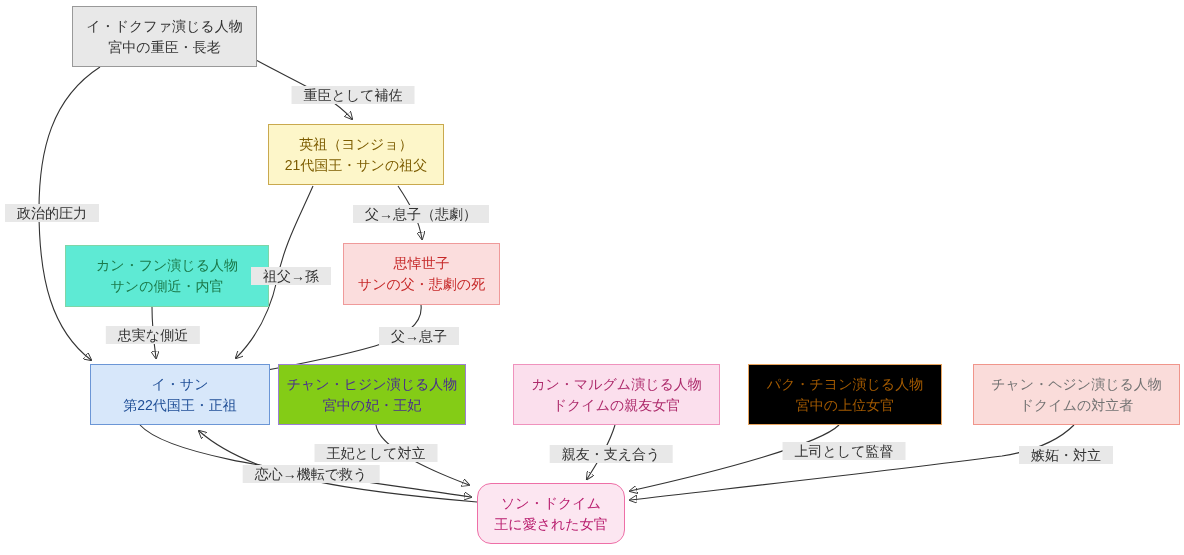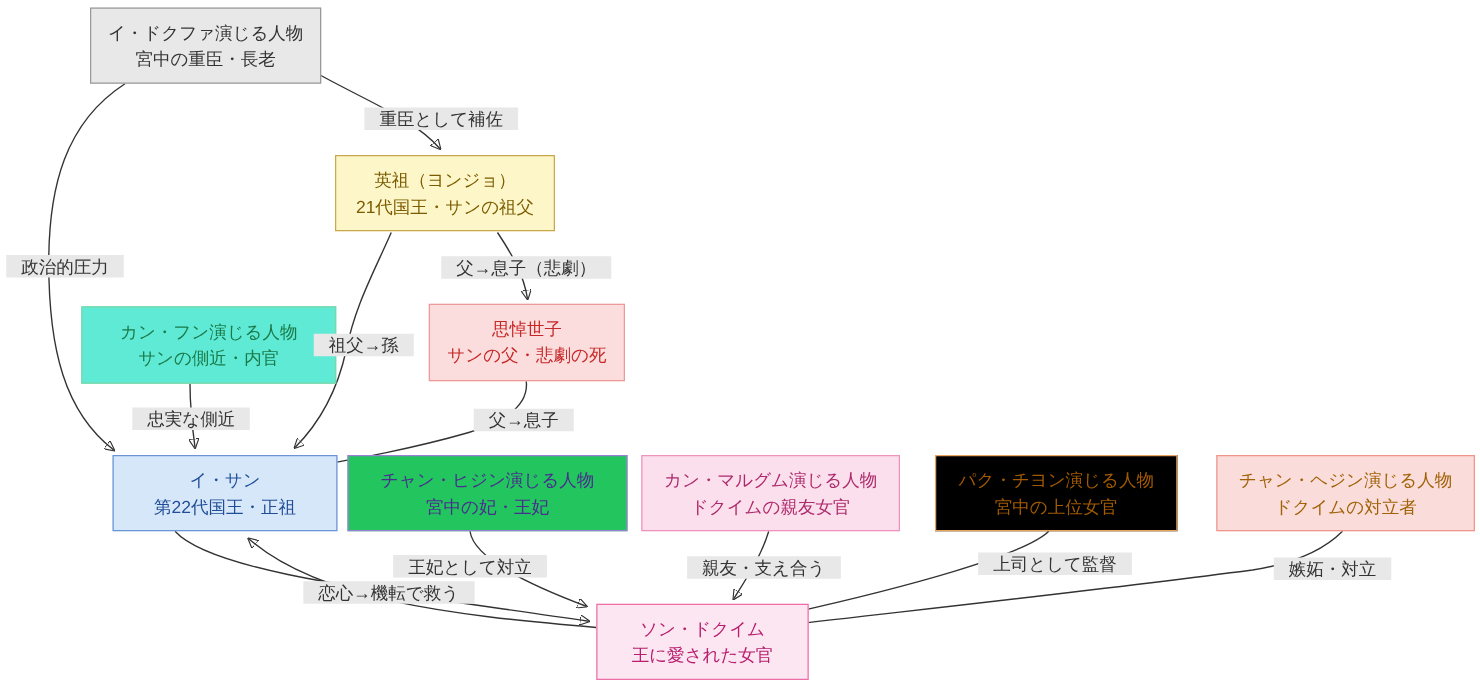--- a/index.html
+++ b/index.html
@@ -48,25 +48,25 @@
     line-height: 16px;
     padding: 1px 12px;
     white-space: nowrap;
   }
   
   #node-dokufa  { left:  72px; top:   6px; width: 185px; height: 61px; background:#e8e8e8; border-color:#999999; color:#333333; }
   #node-yeongjo { left: 268px; top: 124px; width: 176px; height: 61px; background:#fdf6c9; border-color:#c9a94e; color:#7c5c00; }
   #node-sado    { left: 343px; top: 243px; width: 157px; height: 62px; background:#fbdddd; border-color:#ef9a9a; color:#c62828; }
   #node-kanghun { left:  65px; top: 245px; width: 204px; height: 62px; background:#5eead4; border-color:#7ed6a7; color:#1b7a4a; }
   #node-yisan   { left:  90px; top: 364px; width: 180px; height: 61px; background:#d7e7fa; border-color:#6b96d6; color:#1f4e96; }
-  #node-hijin   { left: 278px; top: 364px; width: 224px; height: 61px; background:#22c55e; border-color:#9c7fd6; color:#4a2d8f; }
+  #node-hijin   { left: 278px; top: 364px; width: 188px; height: 61px; background:#84cc16; border-color:#9c7fd6; color:#4a2d8f; }
   #node-malgum  { left: 513px; top: 364px; width: 207px; height: 61px; background:#fbdfed; border-color:#ef92bd; color:#ad2a6b; }
   #node-chiyon  { left: 748px; top: 364px; width: 194px; height: 61px; background:#000000; border-color:#e8a45e; color:#a35a00; }
-  #node-hejin   { left: 973px; top: 364px; width: 207px; height: 61px; background:#fadcda; border-color:#f0958b; color:#a16207; }
-  #node-dokuim  { left: 477px; top: 483px; width: 170px; height: 61px; background:#fce6f1; border-color:#ee6fa7; color:#b81d6e; }
+  #node-hejin   { left: 973px; top: 364px; width: 207px; height: 61px; background:#fadcda; border-color:#f0958b; color:#737373; }
+  #node-dokuim  { left: 477px; top: 483px; width: 148px; height: 61px; background:#fce6f1; border-color:#ee6fa7; color:#b81d6e;border-radius:14px; }
   
   #elabel-0  { left: 353px;  top:  95px; }
   #elabel-1  { left:  52px;  top: 213px; }
   #elabel-2  { left: 421px;  top: 214px; }
   #elabel-3  { left: 291px;  top: 276px; }
   #elabel-4  { left: 153px;  top: 335px; }
   #elabel-5  { left: 419px;  top: 336px; }
   #elabel-6  { left: 376px;  top: 453px; }
   #elabel-7  { left: 311px;  top: 474px; }
   #elabel-9  { left: 611px;  top: 454px; }

